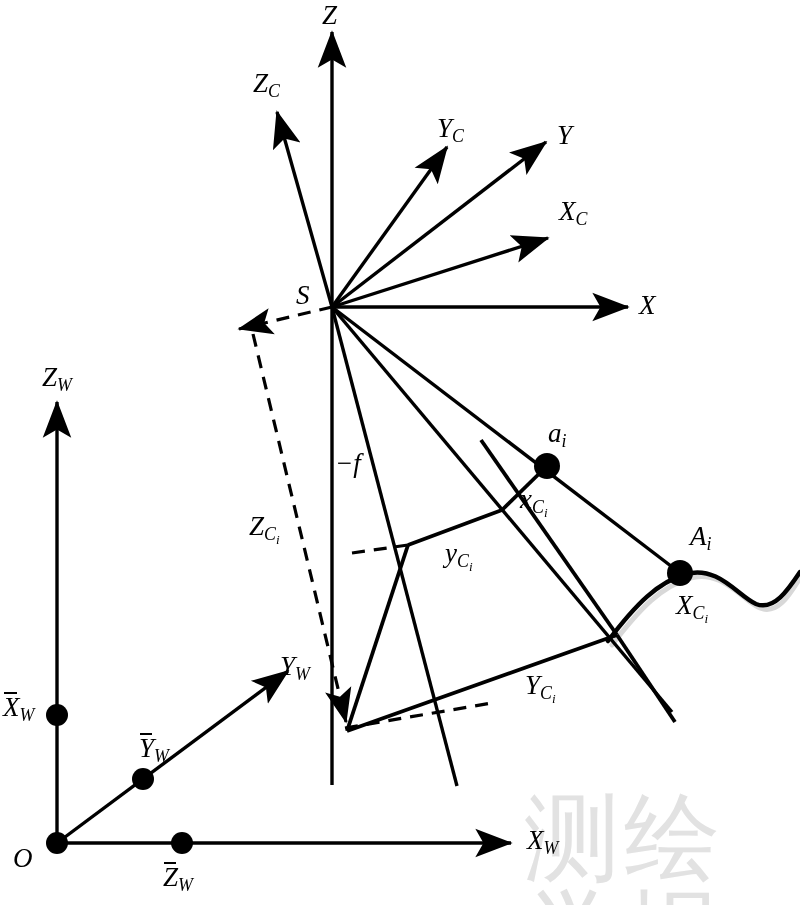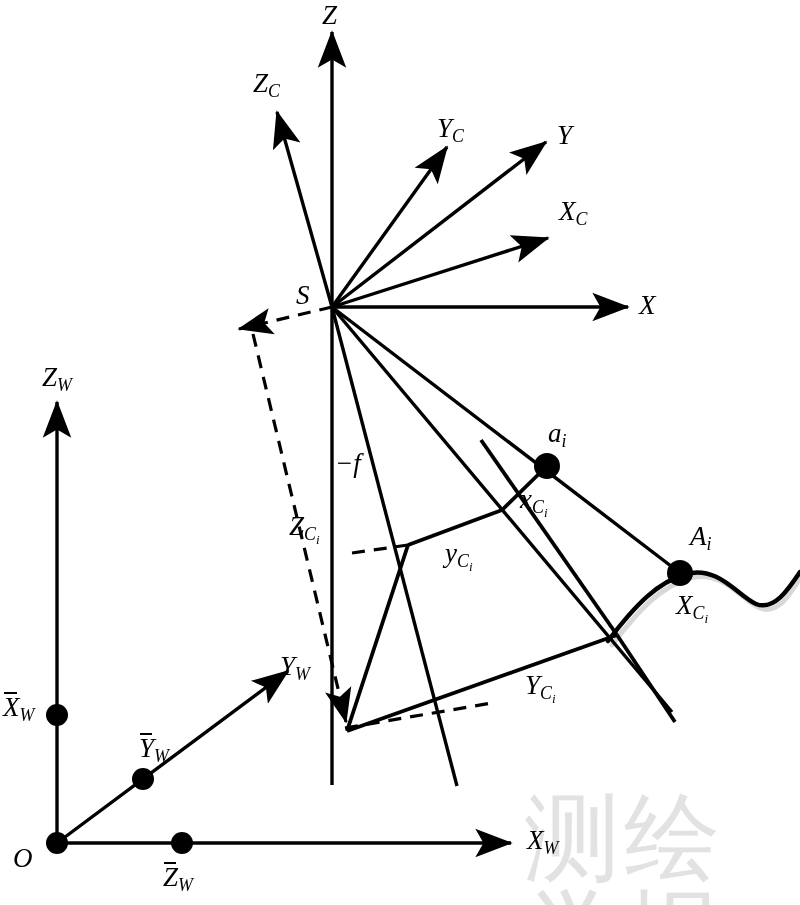--- a/index.html
+++ b/index.html
@@ -170,21 +170,21 @@
   </div>
 
   <div class="lbl sz-main" style="left:335px; top:450px;">
     <span>−f</span>
   </div>
 
   <div class="lbl sz-main" style="left:42px; top:364px;">
     <span>Z</span><span class="sub">W</span>
   </div>
 
-  <div class="lbl sz-main" style="left:249px; top:513px;margin-left:40px;">
+  <div class="lbl sz-main" style="left:249px; top:513px;">
     <span>Z</span><span class="sub">C<span class="sub2">i</span></span>
   </div>
 
   <div class="lbl sz-main" style="left:548px; top:420px;">
     <span>a</span><span class="sub">i</span>
   </div>
 
   <div class="lbl sz-main" style="left:520px; top:486px;">
     <span>x</span><span class="sub">C<span class="sub2">i</span></span>
   </div>

